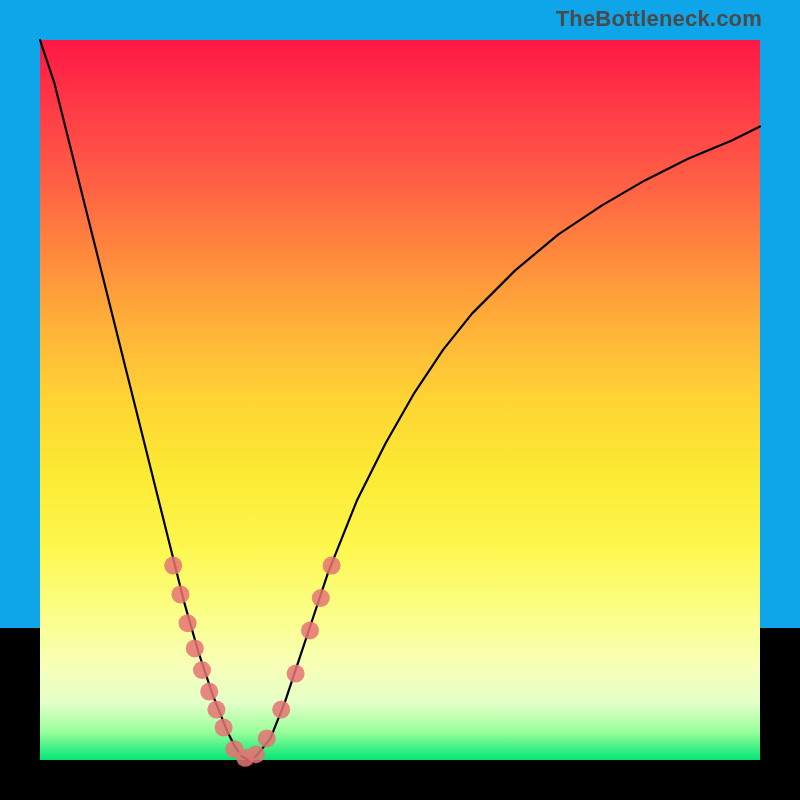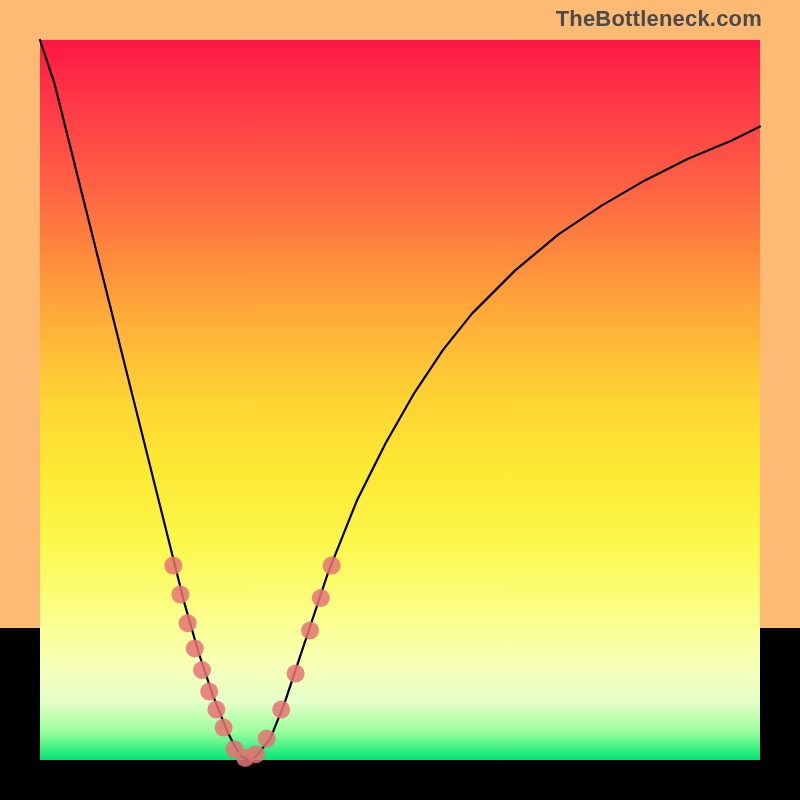--- a/index.html
+++ b/index.html
@@ -1,21 +1,21 @@
 <!DOCTYPE html>
 <html><head>
 <meta charset="utf-8">
 <style>
   * { margin: 0; padding: 0; box-sizing: border-box; }
   html, body { width: 800px; height: 800px; overflow: hidden; background: #000; }
   .container {
     position: relative;
     width: 800px;
     height: 628px;
-    background: #fdba74;
+    background: #0ea5e9;
   }
   .plot-area {
     position: absolute;
     left: 40px;
     top: 40px;
     width: 720px;
     height: 720px;
     background: linear-gradient(to bottom,
       #ff1744 0%,
       #ff3d47 10%,

